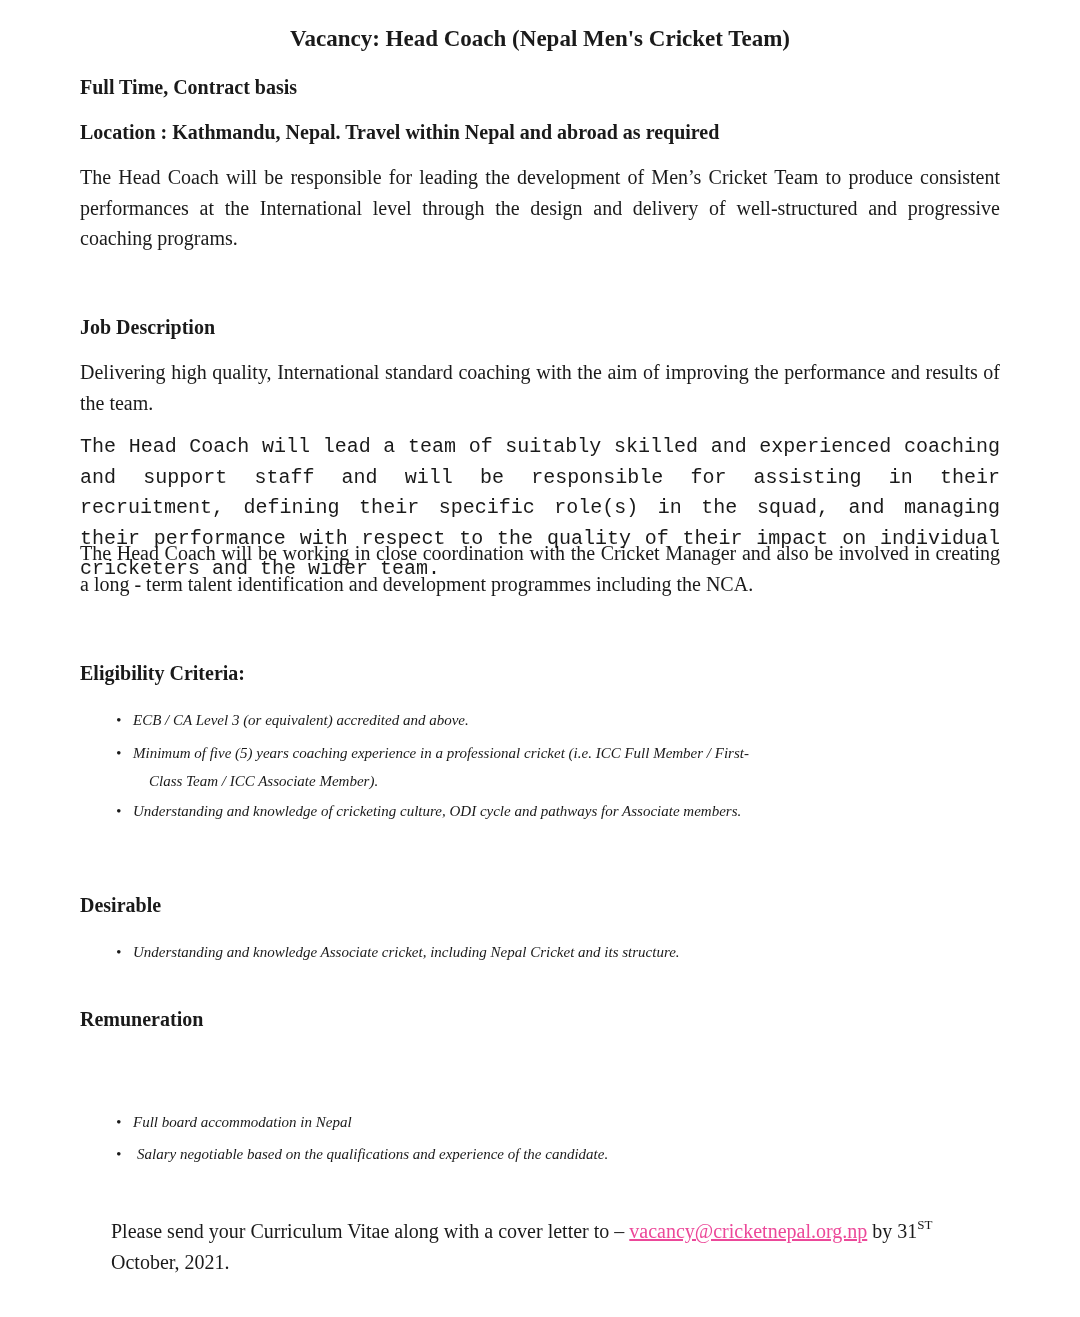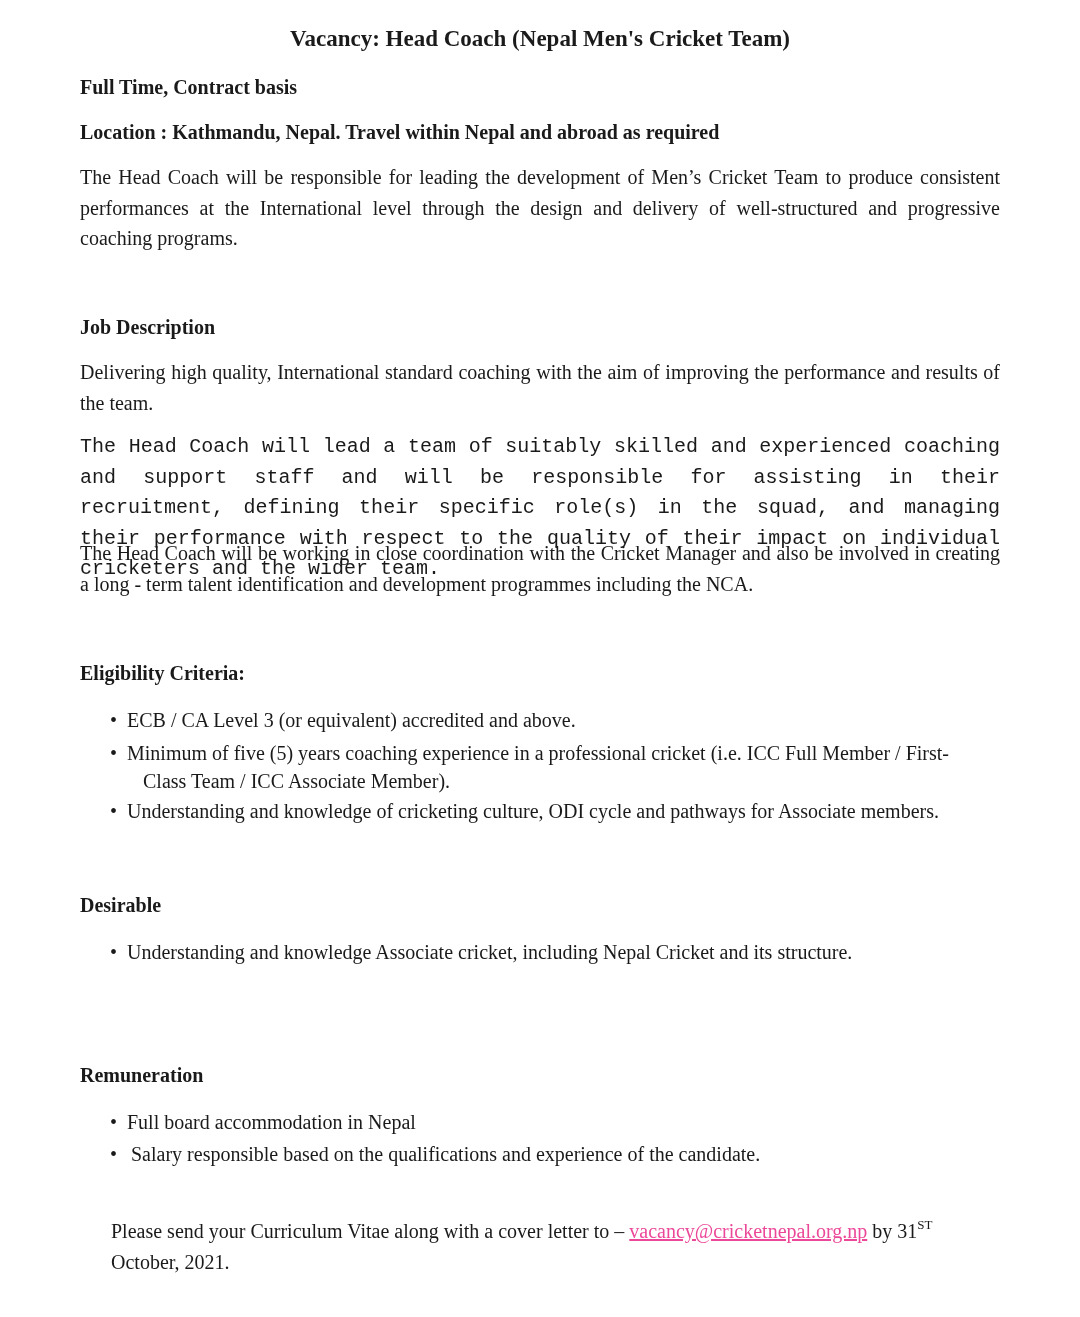--- a/index.html
+++ b/index.html
@@ -8,21 +8,21 @@
     font-family: "Liberation Serif", "DejaVu Serif", serif;
     color: #1a1a1a;
   }
   .abs { position: absolute; margin: 0; }
   .title { left: 0; width: 1080px; text-align: center; top: 26px; font-size: 23px; font-weight: bold; }
   .bold { font-weight: bold; font-size: 20px; }
   .para {
     left: 80px; width: 920px; font-size: 20px; line-height: 30.5px;
     text-align: justify;
   }
-  .list { left: 110px; width: 900px; font-size: 20px; line-height: 33px; padding: 0; list-style: none; }
+  .list { left: 116px; width: 900px; font-size: 15px; line-height: 33px; padding: 0; list-style: none; font-style: italic; }
   .list li { position: relative; padding-left: 17px; }
   .list li::before { content: "\2022"; position: absolute; left: 0; top: 0; }
   .list li.cont { padding-left: 33px; }
   .list li.cont::before { content: ""; }
   .link { color: #ec4899; text-decoration: underline; }
   sup { font-size: 13px; vertical-align: 9px; line-height: 0; }
 </style>
 </head>
 <body>
 
@@ -44,22 +44,22 @@
   <li>Minimum of five (5) years coaching experience in a professional cricket (i.e. ICC Full Member / First-</li>
   <li class="cont" style="line-height:28px; margin-top:-3px;">Class Team / ICC Associate Member).</li>
   <li>Understanding and knowledge of cricketing culture, ODI cycle and pathways for Associate members.</li>
 </ul>
 
 <p class="abs bold" style="left:80px; top:894px;">Desirable</p>
 <ul class="abs list" style="top:936px;">
   <li>Understanding and knowledge Associate cricket, including Nepal Cricket and its structure.</li>
 </ul>
 
-<p class="abs bold" style="left:80px; top:1064px;">Remuneration</p>
+<p class="abs bold" style="left:80px; top:1008px;">Remuneration</p>
 <ul class="abs list" style="top:1106px; line-height:32px;">
   <li>Full board accommodation in Nepal</li>
-  <li style="padding-left:21px;">Salary responsible based on the qualifications and experience of the candidate.</li>
+  <li style="padding-left:21px;">Salary negotiable based on the qualifications and experience of the candidate.</li>
 </ul>
 
 <p class="abs para" style="left:111px; width:890px; top:1216px;">
   <span>Please send your Curriculum Vitae along with a cover letter to – </span><a class="link">vacancy@cricketnepal.org.np</a><span> by 31</span><sup>ST</sup><br>
   <span>October, 2021.</span>
 </p>
 
 </body></html>

